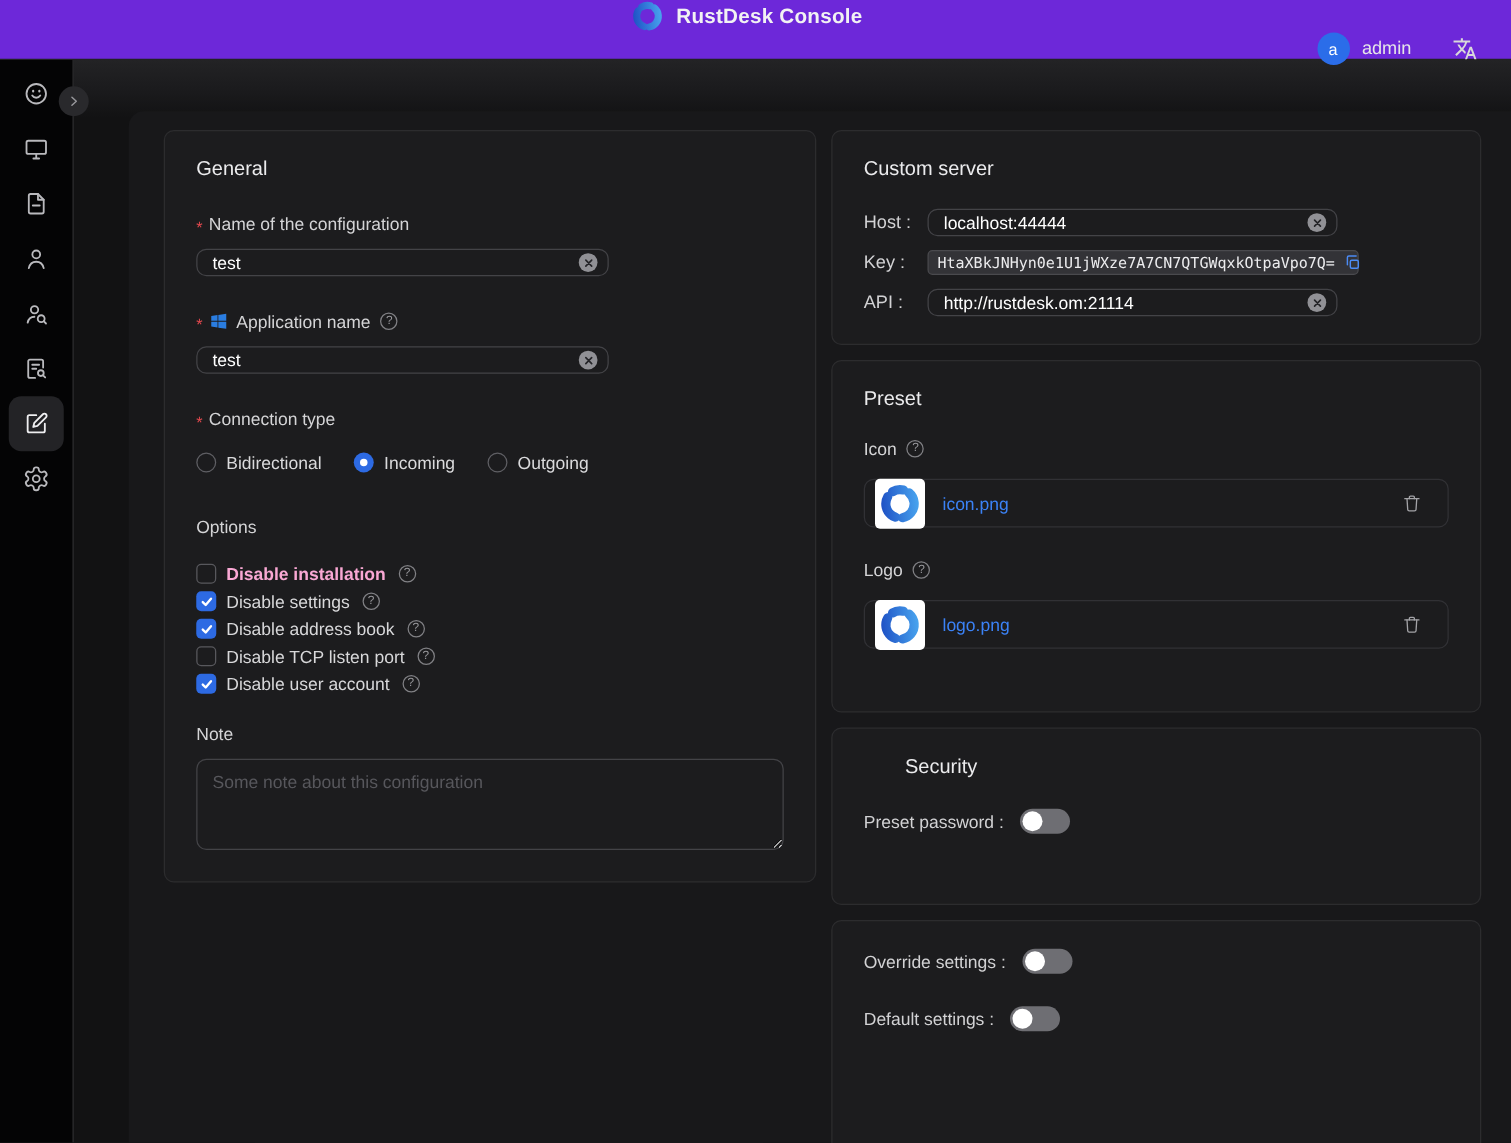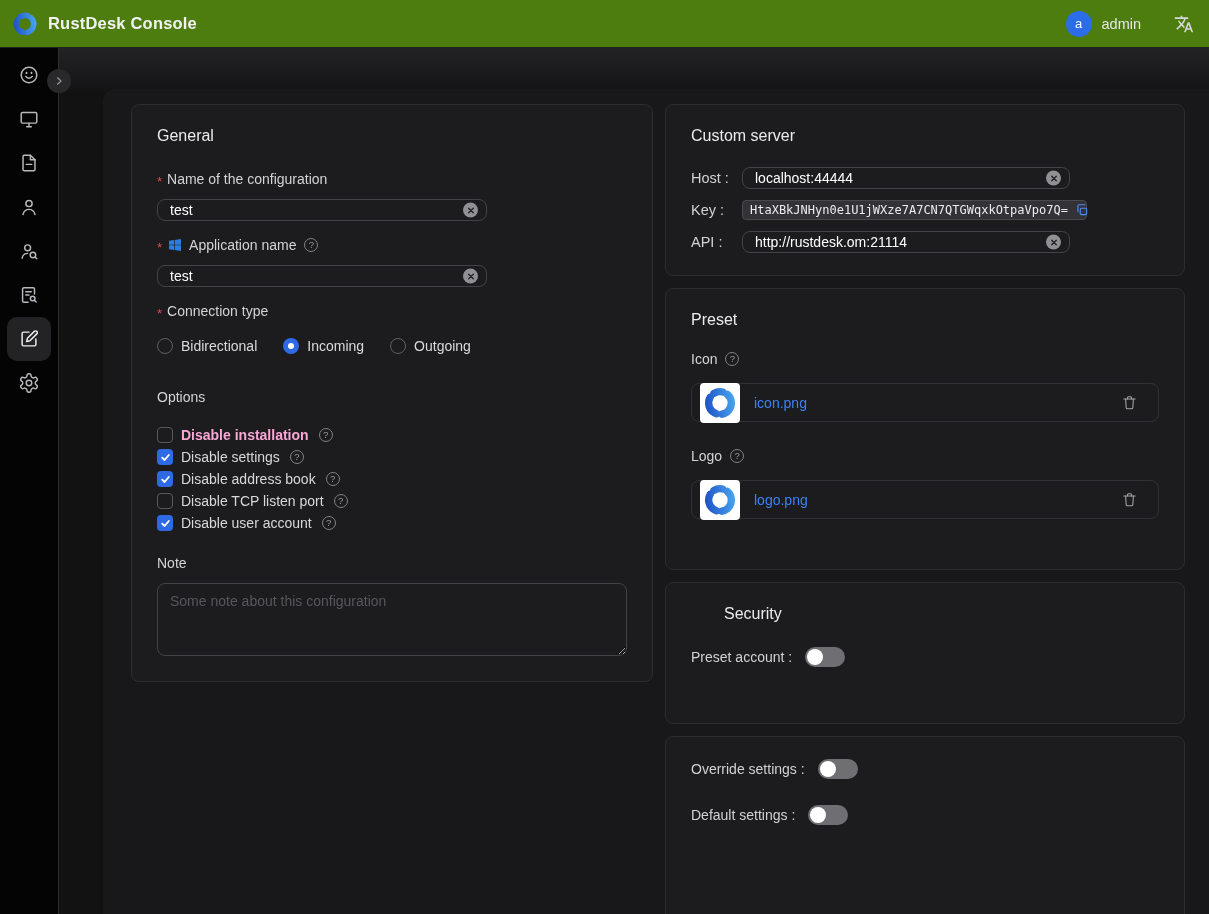--- a/index.html
+++ b/index.html
@@ -6,22 +6,22 @@
   html,body { width:1209px; height:914px; overflow:hidden; }
   body {
     background:#101011;
     font-family:"Liberation Sans", sans-serif;
     color:#e3e3e5;
     font-size:14px;
   }
   
   .header {
     position:fixed; top:0; left:0; right:0; height:48px;
-    background:#4d7c0f; border-bottom:1px solid #222224;
-    display:flex; align-items:center; padding:0 14px 0 12px; z-index:20;
+    background:#6d28d9; border-bottom:1px solid #222224;
+    display:flex; align-items:center; padding:0 26px 0 12px; z-index:20;flex-direction:column;
   }
   .brand { display:flex; align-items:center; gap:10px; }
   .brand-logo { width:26px; height:26px; }
   .brand-title { font-size:16.5px; font-weight:bold; color:#f2f2f3; letter-spacing:.2px; }
   .header-right { margin-left:auto; display:flex; align-items:center; }
   .avatar {
     width:26px; height:26px; border-radius:50%; background:#2b6de9;
     color:#fff; font-size:13px; display:flex; align-items:center; justify-content:center;
   }
   .username { margin-left:10px; font-size:14.5px; color:#e6e6e8; }
@@ -83,21 +83,21 @@
   }
   .clear-btn {
     position:absolute; right:9px; top:50%; transform:translateY(-50%);
     width:15px; height:15px; border-radius:50%; background:#909095;
     display:flex; align-items:center; justify-content:center; cursor:pointer;
   }
   .clear-btn svg { width:8px; height:8px; stroke:#242428; stroke-width:2; stroke-linecap:round; }
 
   .g-title { margin-bottom:26px; }
   .g-label-1 { margin-bottom:12px; }
-  .g-input { margin-bottom:16px; }
+  .g-input { margin-bottom:28px; }
   .g-conn-label { margin-bottom:19px; }
   .radio-row { display:flex; align-items:center; gap:26px; margin-bottom:35px; }
   .radio { display:flex; align-items:center; gap:8px; cursor:pointer; color:#dadadc; }
   .radio-dot { width:16px; height:16px; border-radius:50%; border:1.5px solid #5f5f64; flex:none; }
   .radio.checked .radio-dot {
     border:none; background:#2d6ae3; position:relative;
   }
   .radio.checked .radio-dot::after {
     content:""; position:absolute; left:5px; top:5px; width:6px; height:6px; border-radius:50%; background:#fff;
   }
@@ -442,21 +442,21 @@
               <path d="M9.2 7V5.2A1.2 1.2 0 0 1 10.4 4h3.2a1.2 1.2 0 0 1 1.2 1.2V7"></path>
               <path d="M6.5 7l.8 12.2a1.7 1.7 0 0 0 1.7 1.6h6a1.7 1.7 0 0 0 1.7-1.6L17.5 7"></path>
             </svg>
           </span>
         </div>
       </div>
 
       <div class="card security">
         <div class="card-title sec-title">Security</div>
         <div class="toggle-row">
-          <span class="toggle-label">Preset account :</span>
+          <span class="toggle-label">Preset password :</span>
           <div class="toggle">
               <span class="knob"></span>
             </div>
         </div>
       </div>
 
       <div class="card advanced">
         <div class="toggle-row">
           <span class="toggle-label">Override settings :</span>
           <div class="toggle">

